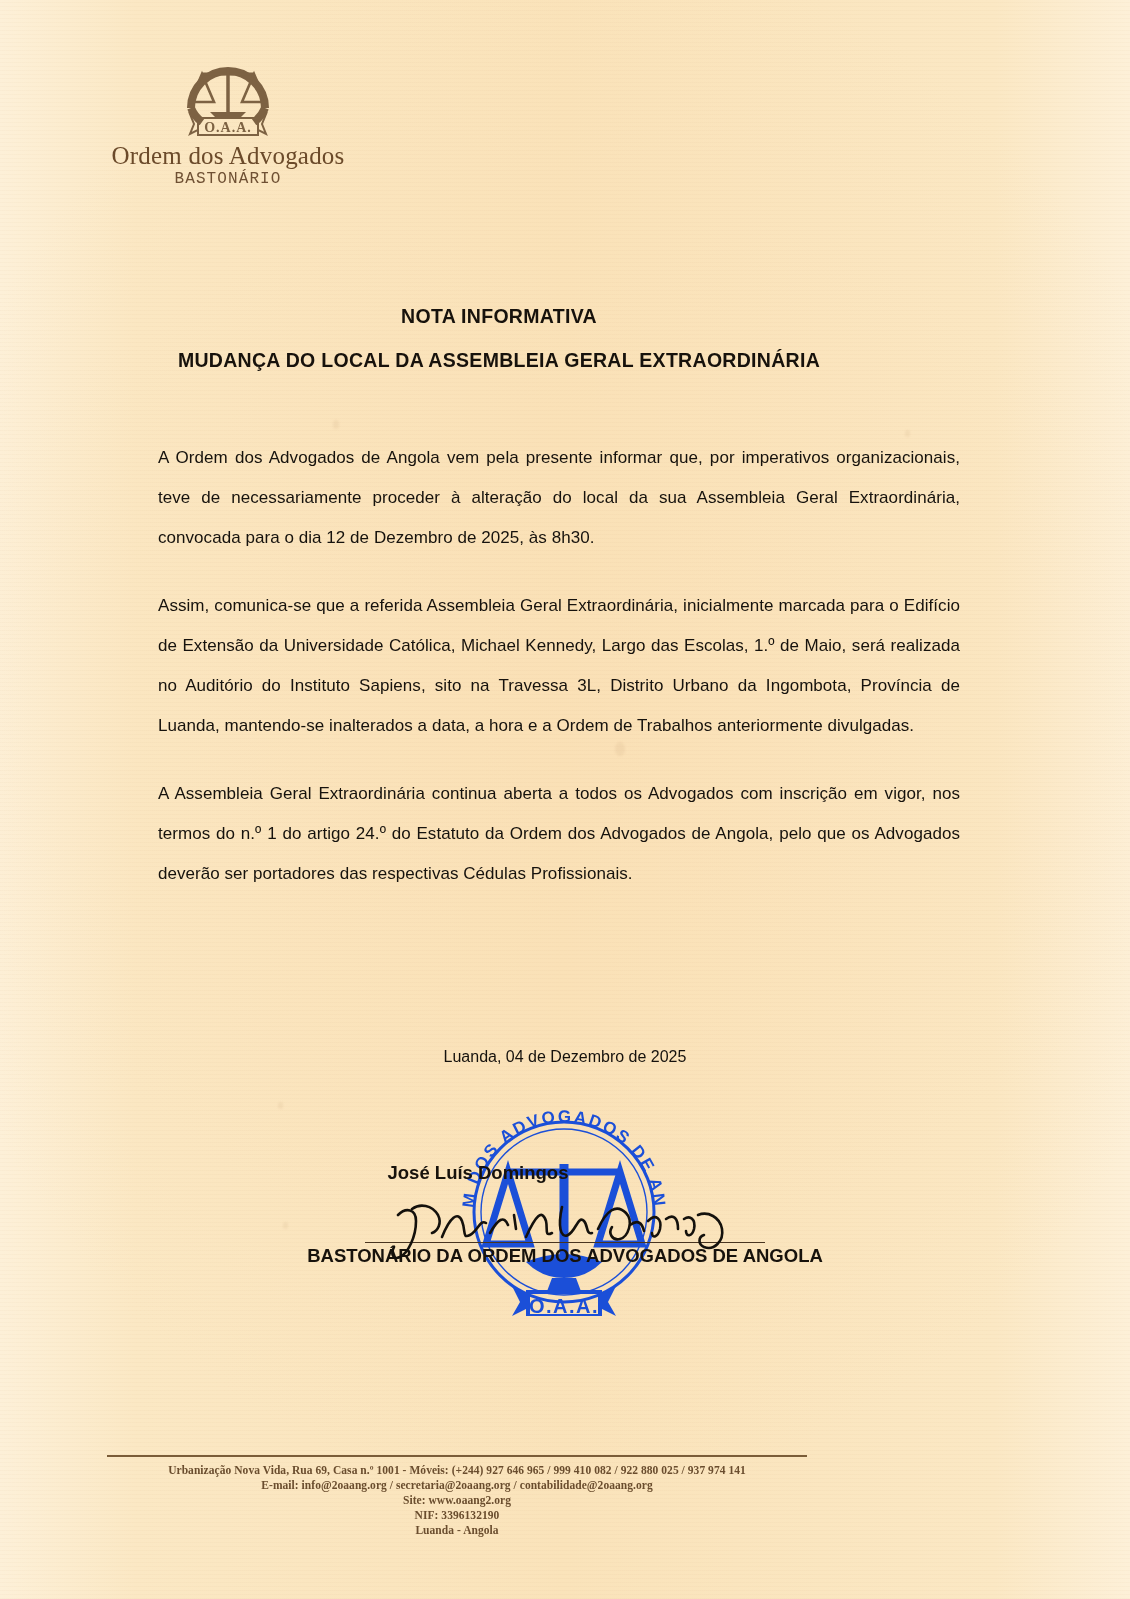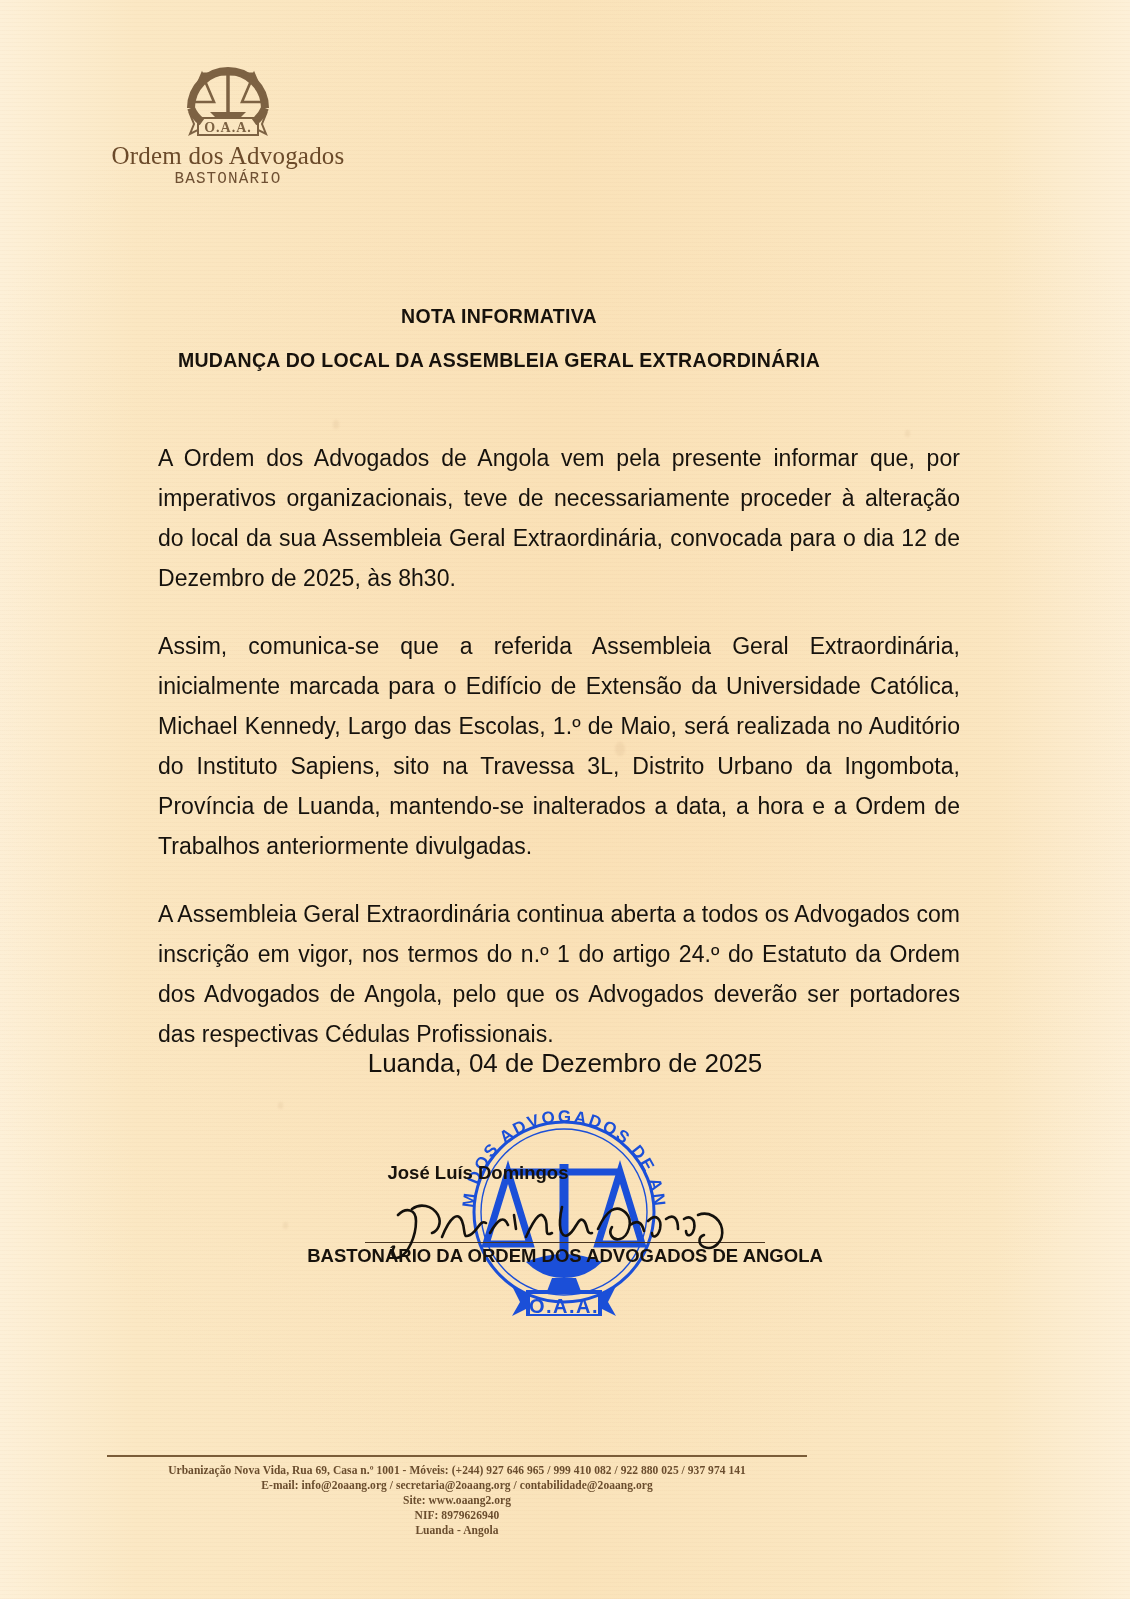--- a/index.html
+++ b/index.html
@@ -98,36 +98,36 @@
   }
 
   
   .body-block {
     position: absolute;
     left: 158px;
     top: 438px;
     width: 802px;
   }
   .para {
-    font-size: 23px;
+    font-size: 17px;
     color: #16120d;
     text-align: justify;
     line-height: 40px;
     margin: 0 0 28px 0;
     letter-spacing: 0.05px;
   }
   .para:last-child { margin-bottom: 0; }
 
   .date-line {
     position: absolute;
     left: 0;
     top: 1048px;
     width: 1130px;
     text-align: center;
-    font-size: 26px;
+    font-size: 16px;
     color: #16120d;
   }
   .sig-name {
     position: absolute;
     left: 0;
     top: 1162px;
     width: 956px;
     text-align: center;
     font-size: 18.5px;
     font-weight: bold;
@@ -290,16 +290,16 @@
   </svg>
 
   <div class="sig-rule"></div>
   <div class="sig-role">BASTONÁRIO DA ORDEM DOS ADVOGADOS DE ANGOLA</div>
 
   <div class="footer">
     <div class="footer-rule"></div>
     <div class="footer-line">Urbanização Nova Vida, Rua 69, Casa n.º 1001 - Móveis: (+244) 927 646 965 / 999 410 082 / 922 880 025 / 937 974 141</div>
     <div class="footer-line">E-mail: info@2oaang.org / secretaria@2oaang.org / contabilidade@2oaang.org</div>
     <div class="footer-line">Site: www.oaang2.org</div>
-    <div class="footer-line">NIF: 8979626940</div>
+    <div class="footer-line">NIF: 3396132190</div>
     <div class="footer-line">Luanda - Angola</div>
   </div>
 </div>
 
 </body></html>

